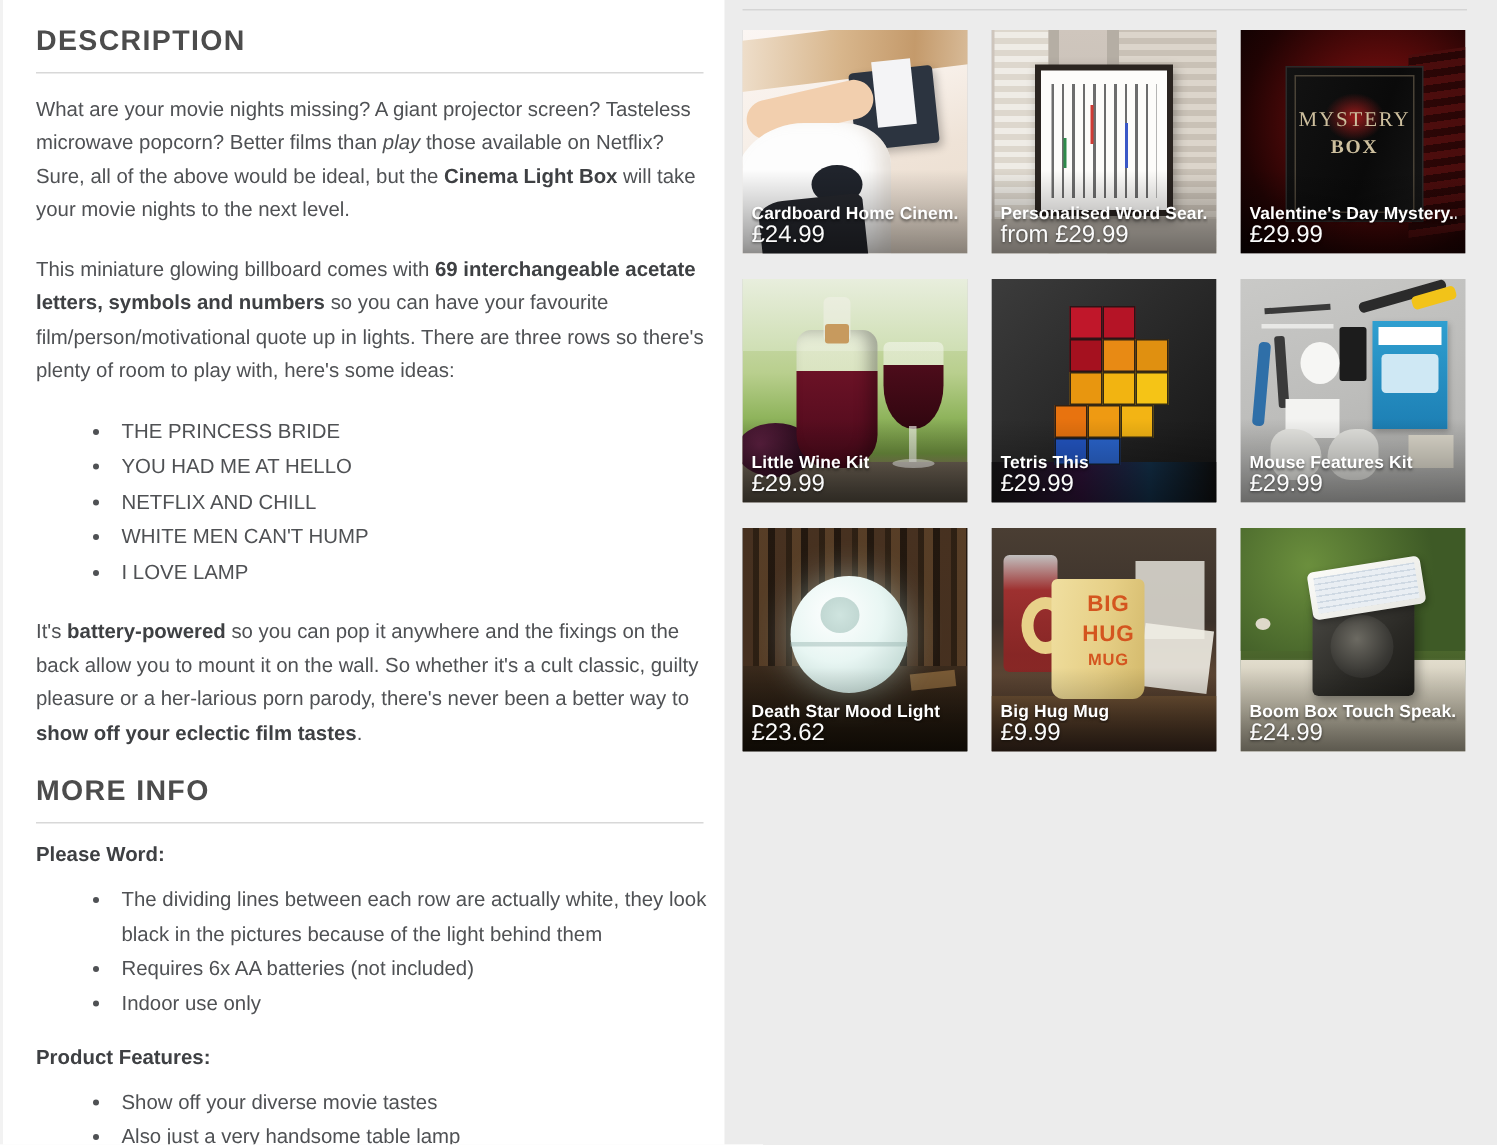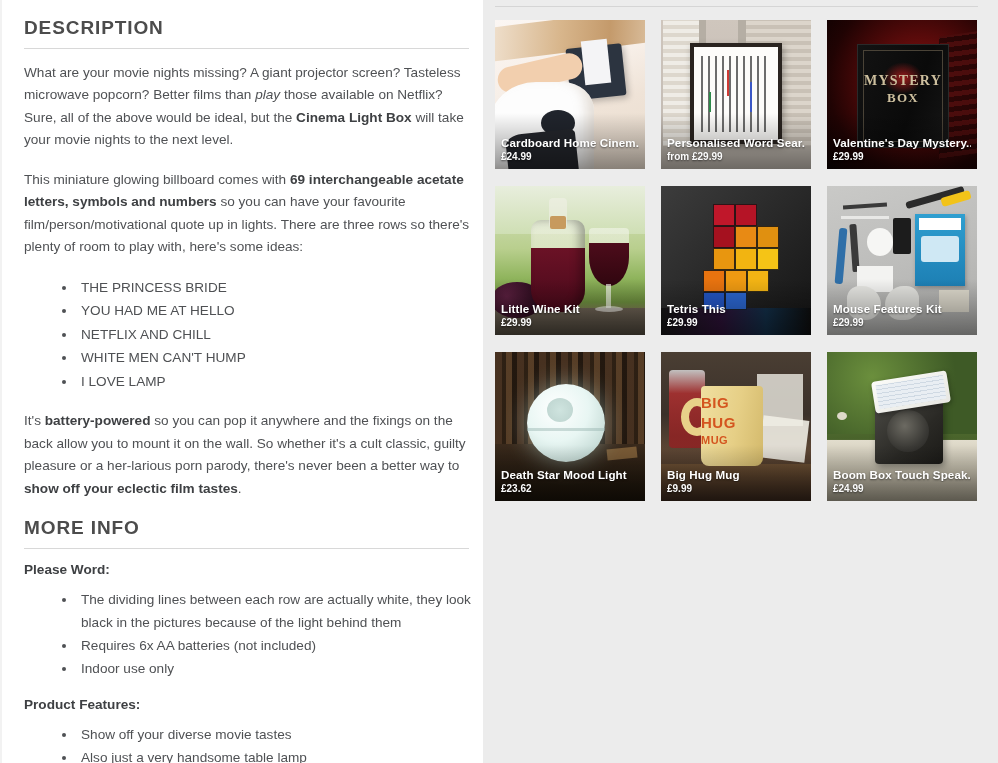--- a/index.html
+++ b/index.html
@@ -147,22 +147,22 @@
     font-weight: bold;
     color: #ffffff;
     line-height: 15px;
     white-space: nowrap;
     overflow: hidden;
     text-shadow: 0 1px 2px rgba(0,0,0,0.55);
     letter-spacing: 0.1px;
   }
 
   .product-price {
-    font-size: 10px;
-    font-weight: bold;
+    font-size: 16px;
+    font-weight: normal;
     color: #fbfbfb;
     line-height: 14px;
     text-shadow: 0 1px 2px rgba(0,0,0,0.55);
   }
 
   
   .ph { position:absolute; }
 
   
   .p1 { background: linear-gradient(160deg,#fbf6f3 0%,#f7efe8 38%,#efe3d7 62%,#e9dccd 100%); }
@@ -201,21 +201,21 @@
   .p2 .red { left:66px; top:50px; width:2px; height:26px; background:#cf3b34; }
   .p2 .blue { left:89px; top:62px; width:2px; height:30px; background:#3a57c6; }
   .p2 .grn { left:48px; top:72px; width:2px; height:20px; background:#2e8a4a; }
 
   
   .p3 { background: radial-gradient(circle at 62% 42%, #8e1212 0%, #560a0a 38%, #200303 72%, #0a0101 100%); }
   .p3 .bx { left:30px; top:24px; width:92px; height:104px; background:
     linear-gradient(110deg,#131313,#0a0a0a 60%,#161616); border:1px solid #2a2a2a; }
   .p3 .bxinner { left:36px; top:30px; width:80px; height:92px; border:1px solid #4a4337; }
   .p3 .txt1 { left:36px; top:53px; width:80px; text-align:center; color:#cdbf9e;
-    font-size:14px; font-weight:bold; letter-spacing:1.2px; font-family:"Liberation Serif",serif; }
+    font-size:14px; font-weight:normal; letter-spacing:1.2px; font-family:"Liberation Serif",serif; }
   .p3 .txt2 { left:36px; top:70px; width:80px; text-align:center; color:#cdbf9e;
     font-size:13px; font-weight:bold; letter-spacing:1.2px; font-family:"Liberation Serif",serif; }
   .p3 .glow { left:56px; top:42px; width:40px; height:32px;
     background: radial-gradient(ellipse, rgba(190,30,30,.8), rgba(190,30,30,0) 70%); }
   .p3 .ribs { right:0px; top:14px; width:38px; height:122px;
     background: repeating-linear-gradient(0deg,#4a0d0d 0 5px,#250505 5px 10px);
     transform: skewY(-8deg); opacity:.9; }
 
   
   .p4 { background: linear-gradient(180deg,#d9e4c6 0%,#b9cf8e 42%,#8fb45c 62%,#6d8f3e 78%,#8a7a5f 86%,#6f6354 100%); }
@@ -290,21 +290,21 @@
   .p8 .bgcan { left:8px; top:18px; width:36px; height:78px;
     background: linear-gradient(180deg,#cfcfcf,#a83030 30%,#8d2424 85%); border-radius:4px; opacity:.9; }
   .p8 .bgbox { left:96px; top:22px; width:46px; height:52px; background:#e3e1d8; opacity:.85; }
   .p8 .bgpkg { left:100px; top:66px; width:46px; height:42px; background:#efede4;
     transform: rotate(7deg); opacity:.9; }
   .p8 .mug { left:40px; top:34px; width:62px; height:80px;
     background: linear-gradient(100deg,#f0dfa0,#e6cf86 55%,#d3b96b);
     border-radius: 4px 4px 8px 8px; }
   .p8 .handle { left:20px; top:46px; width:32px; height:38px; border:8px solid #e8d189;
     border-radius:50%; background:transparent; }
-  .p8 .w1, .p8 .w2, .p8 .w3 { left:40px; width:54px; color:#d4551f;
+  .p8 .w1, .p8 .w2, .p8 .w3 { left:51px; width:54px; text-align:center; color:#d4551f;
     font-weight:bold; font-family:"Liberation Sans", sans-serif; letter-spacing:0.5px; }
   .p8 .w1 { top:42px; font-size:15px; }
   .p8 .w2 { top:62px; font-size:15px; }
   .p8 .w3 { top:82px; font-size:11px; }
   .p8 .tbl { left:0; top:112px; width:150px; height:37px;
     background: linear-gradient(180deg,#6b4f33,#35241a); }
 
   
   .p9 { background: linear-gradient(180deg,#4e6b2f 0%,#5d7d37 32%,#49632b 58%,#b9b5a6 72%,#ddd8c8 100%); }
   .p9 .grass { left:0; top:0; width:150px; height:82px;

